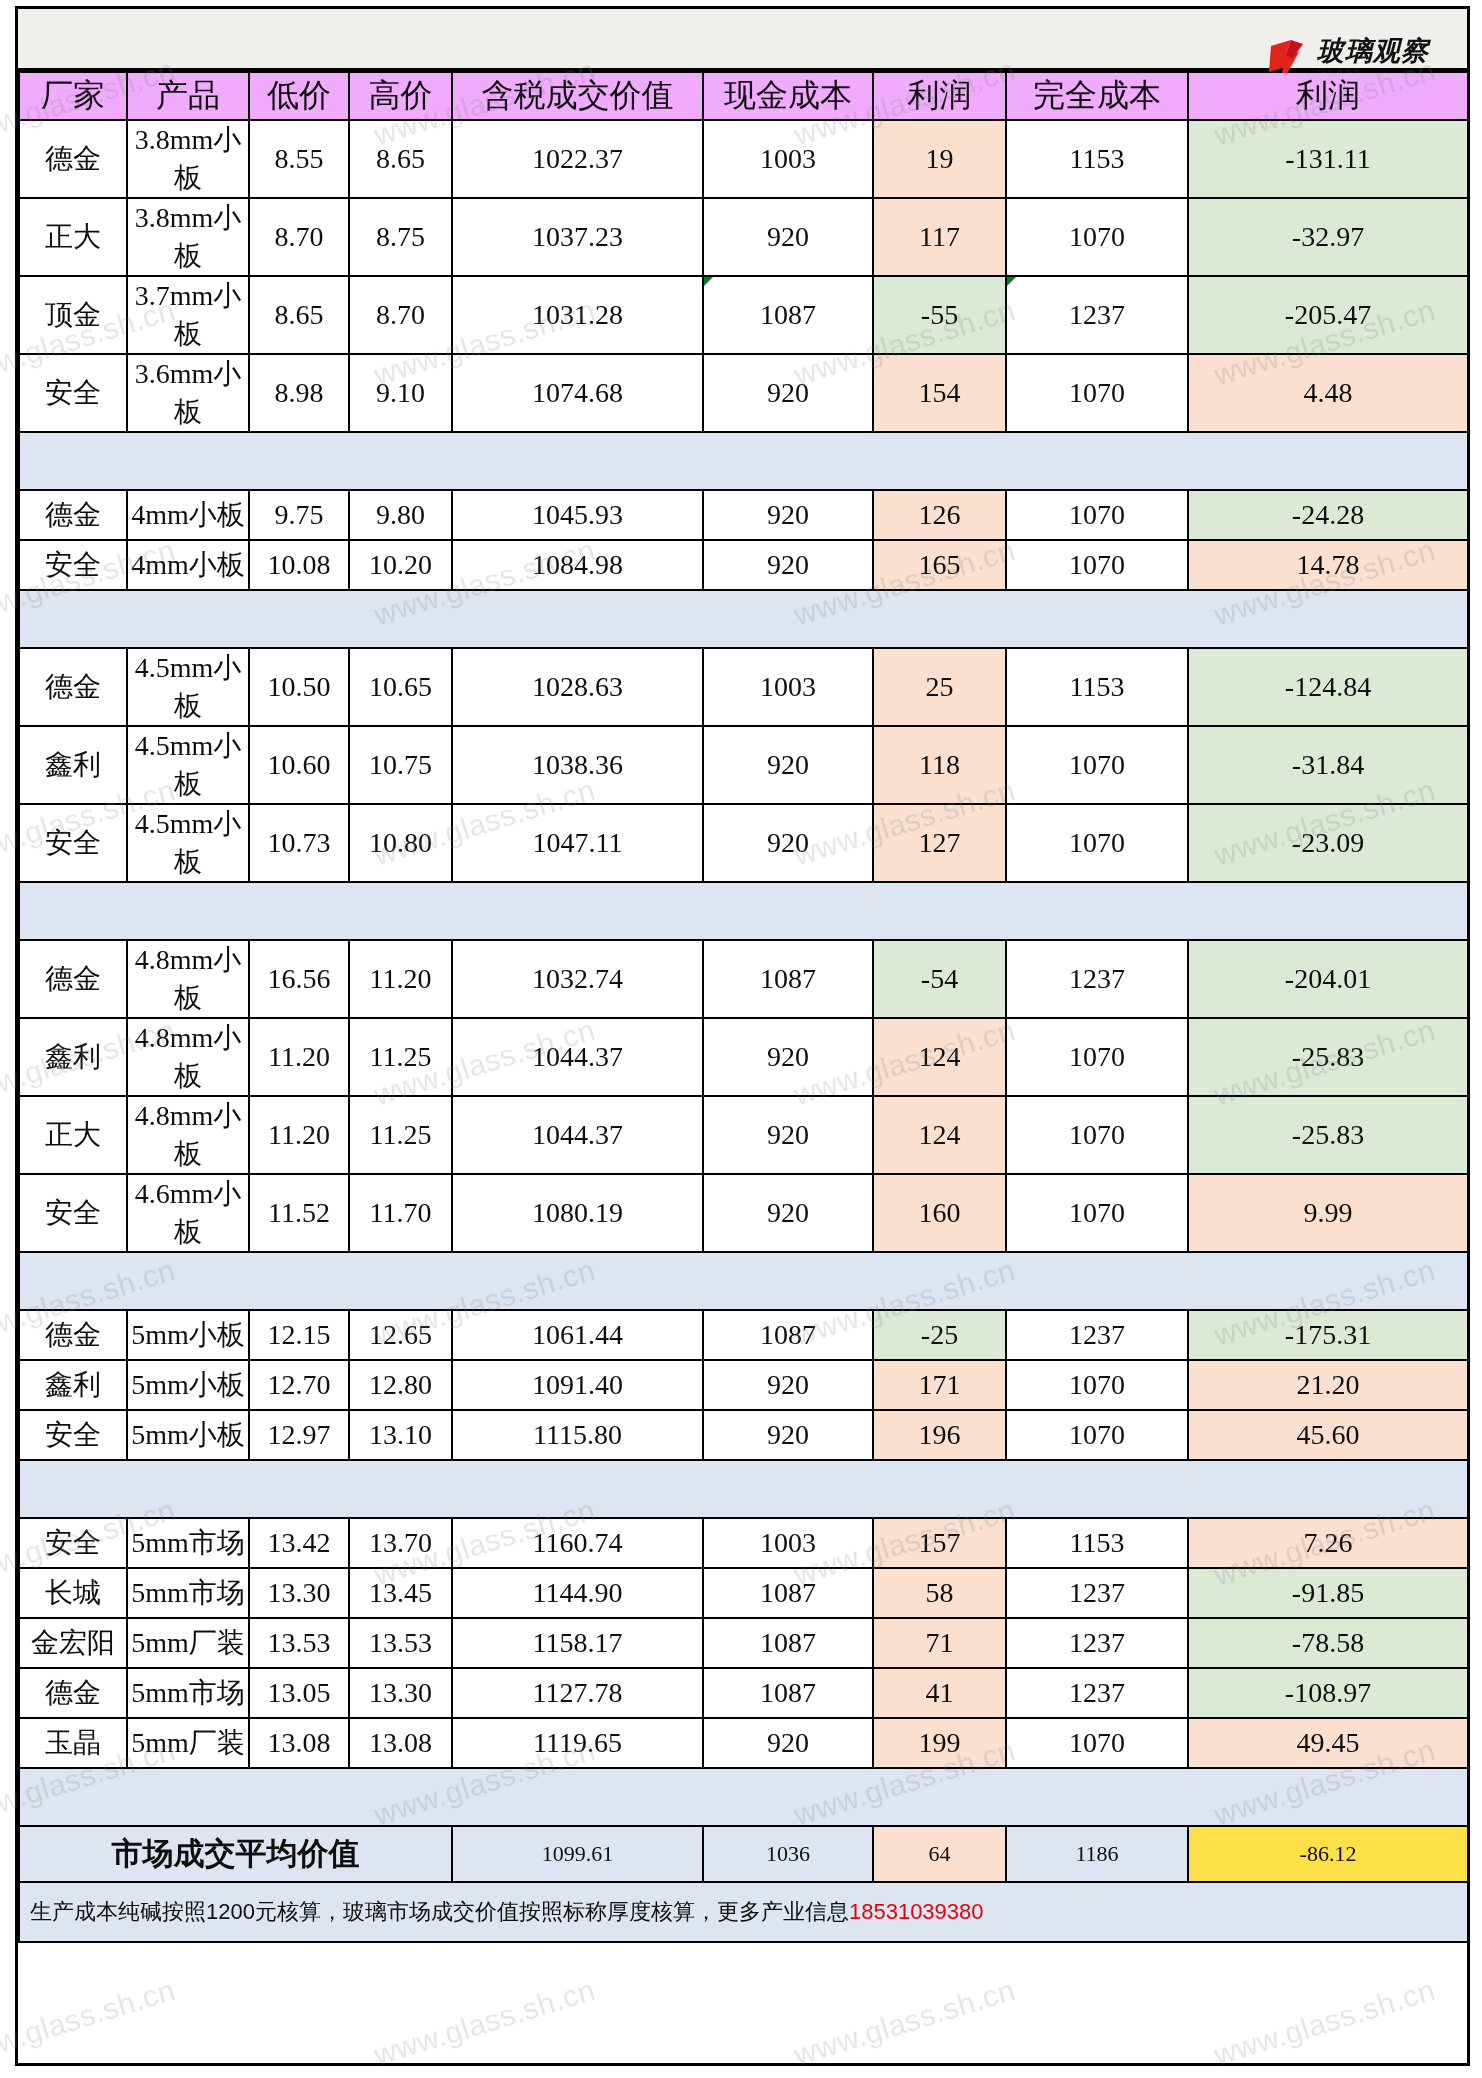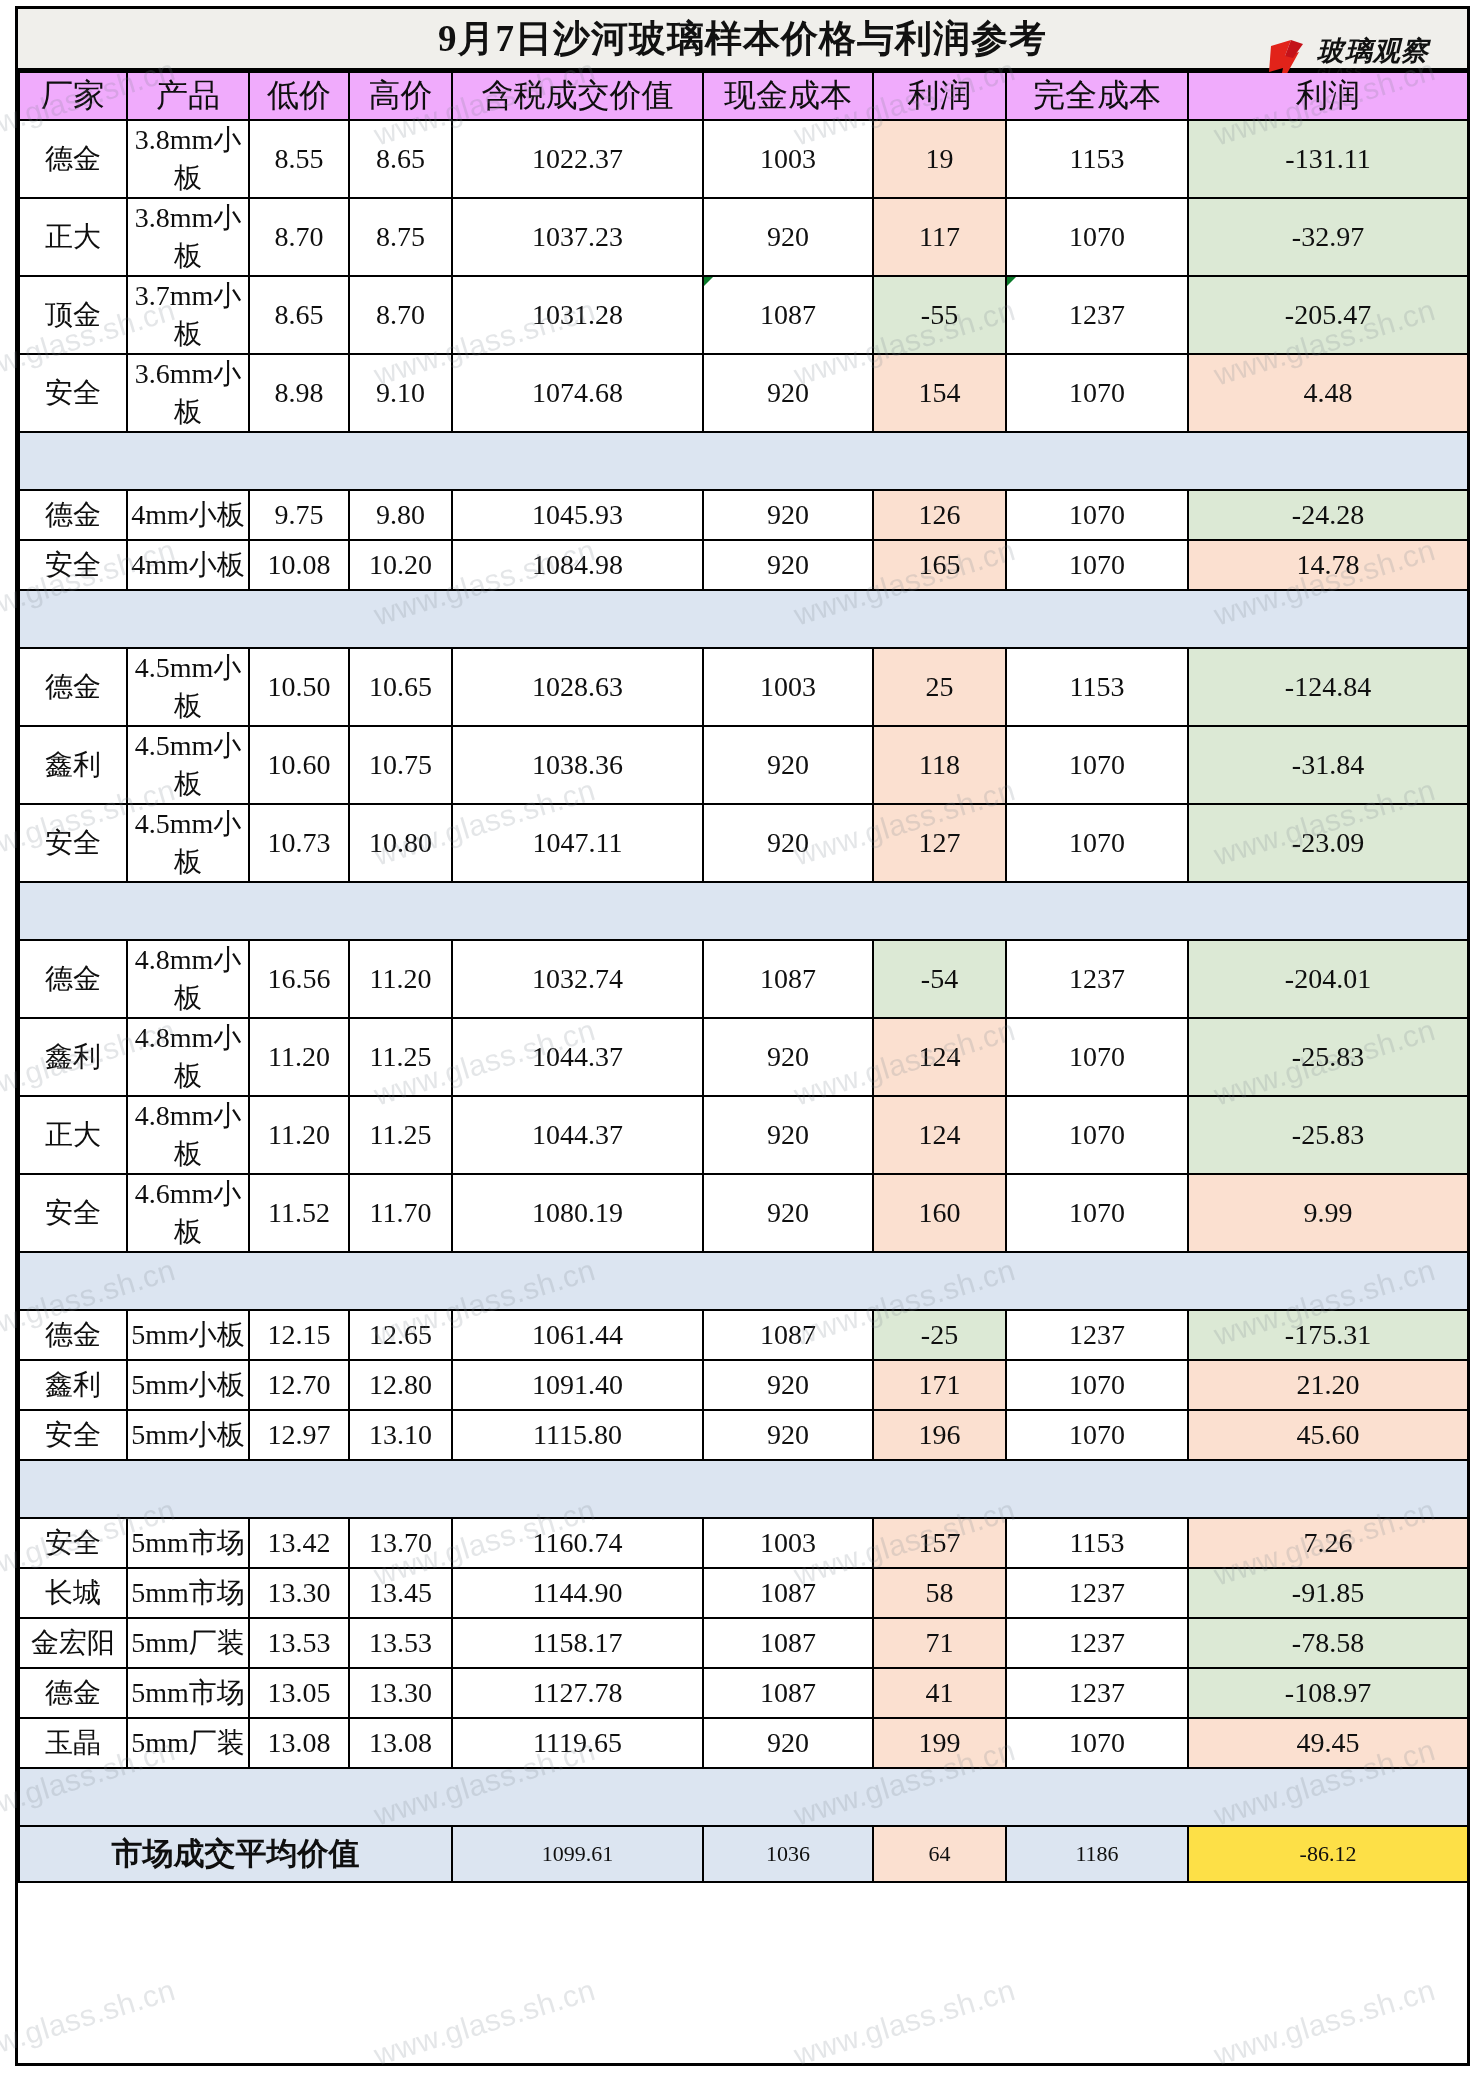--- a/index.html
+++ b/index.html
@@ -166,21 +166,20 @@
   .phone { color: #e8000d; }
 </style>
 </head>
 <body>
 
 <div id="page">
 
   <div id="frame">
 
     <div id="titlebar">
-      <div id="title-text">9月7日沙河玻璃样本价格与利润参考</div>
       <div id="logo">
         <svg id="logo-mark" viewBox="0 0 44 52" aria-hidden="true">
           <polygon points="2,8 22,2 16,18 30,14 10,50 14,30 0,34" fill="#e2231a"></polygon>
           <polygon points="22,2 34,6 24,20 16,18" fill="#c4121a"></polygon>
         </svg>
         <div id="logo-words">
           <div id="logo-cn">玻璃观察</div>
           <div id="logo-en">GLASS OBSERVATION</div>
         </div>
       </div>
@@ -511,20 +510,23 @@
           </tr>
         </tbody>
       <tfoot>
         <tr class="sum">
           <td class="label" colspan="4">市场成交平均价值</td>
           <td>1099.61</td>
           <td>1036</td>
           <td class="pos">64</td>
           <td>1186</td>
           <td class="neg">-86.12</td>
+        </tr>
+        <tr class="footer">
+          <td colspan="9"><span>生产成本纯碱按照1200元核算，玻璃市场成交价值按照标称厚度核算，更多产业信息</span><span class="phone">18531039380</span></td>
         </tr>
       </tfoot>
     </table>
   </div>
 
   <div id="watermark">
       <div class="wm" style="left: -50px; top: 120px;">www.glass.sh.cn</div>
       <div class="wm" style="left: 370px; top: 120px;">www.glass.sh.cn</div>
       <div class="wm" style="left: 790px; top: 120px;">www.glass.sh.cn</div>
       <div class="wm" style="left: 1210px; top: 120px;">www.glass.sh.cn</div>

